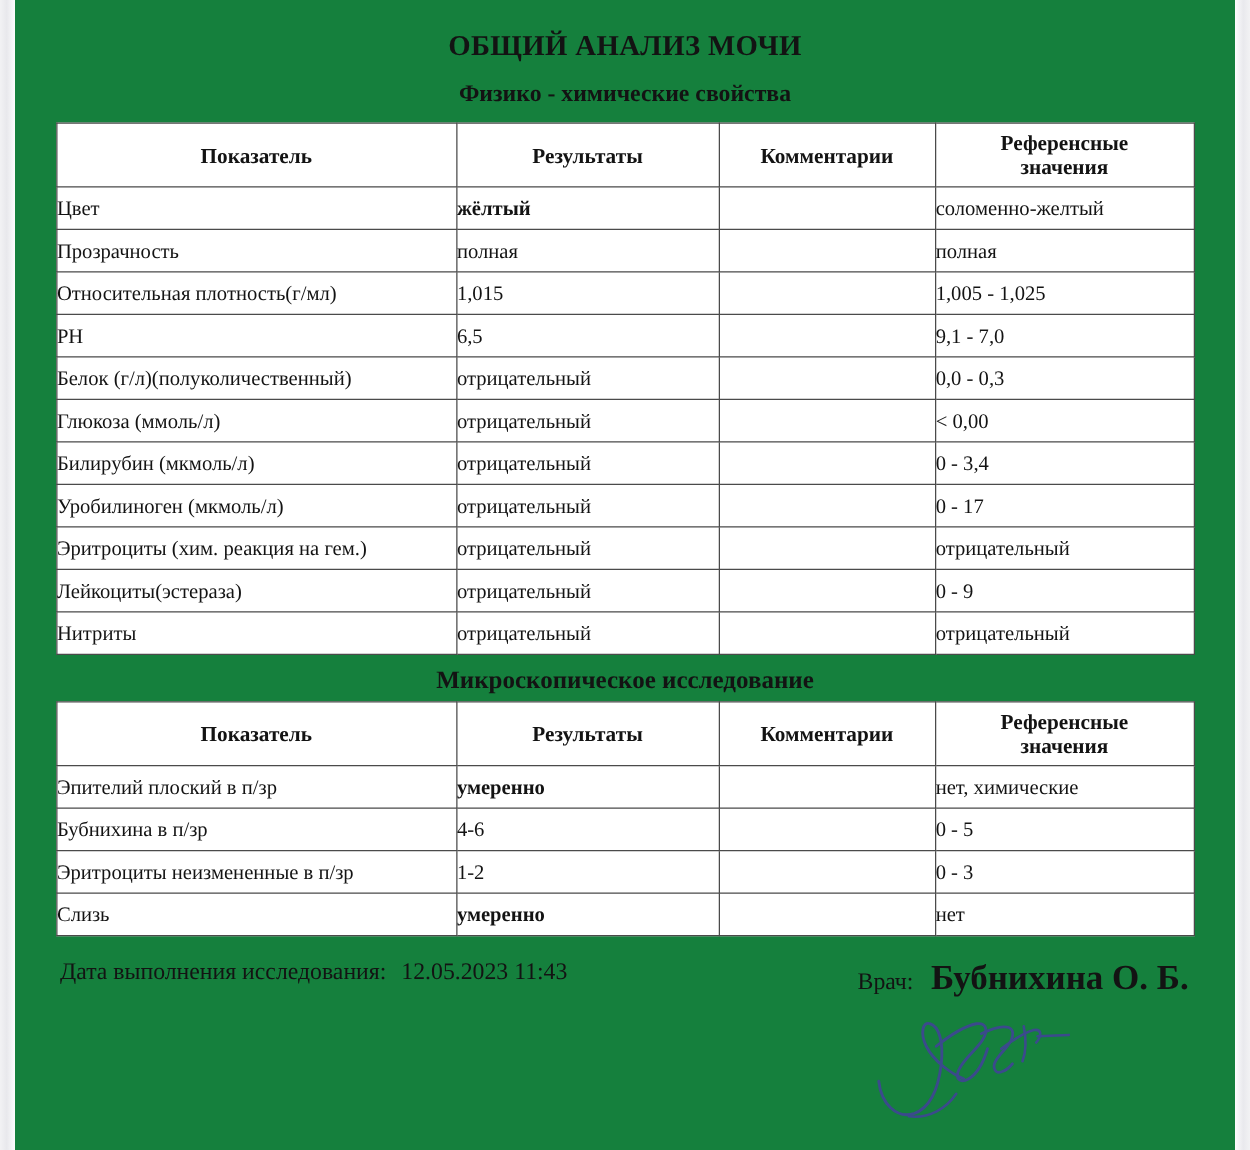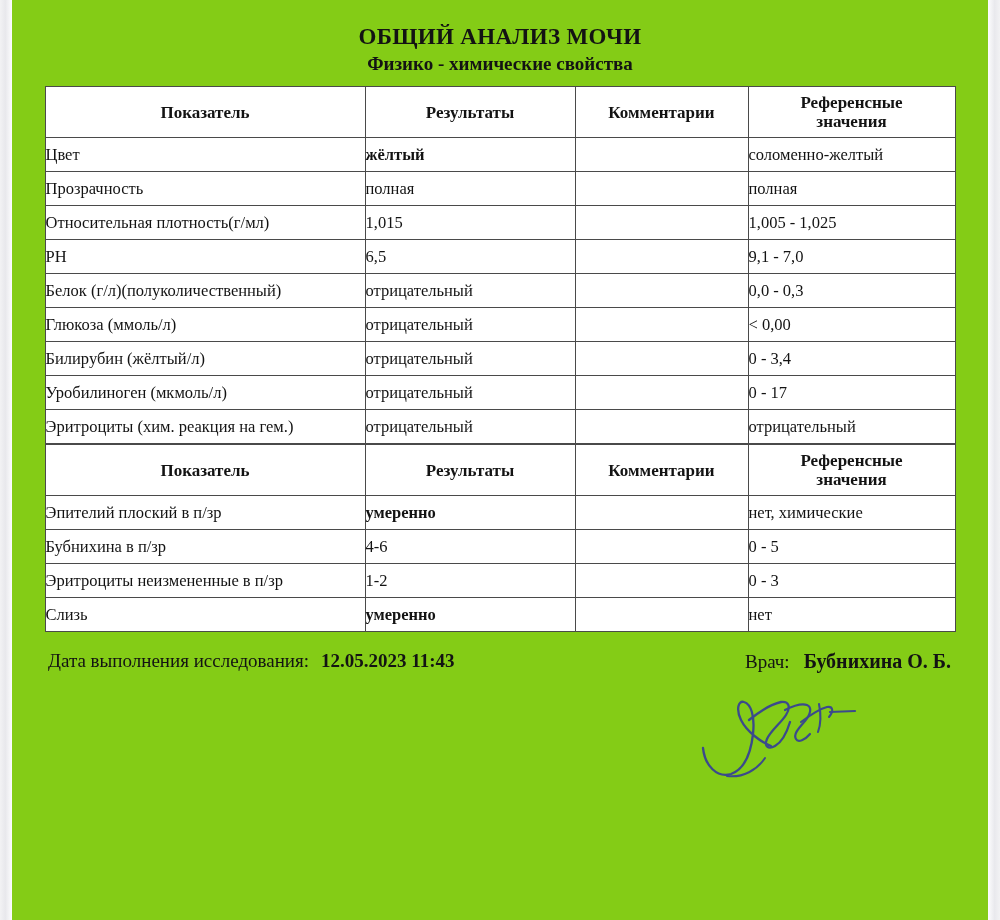--- a/index.html
+++ b/index.html
@@ -29,38 +29,38 @@
     right: 0;
     background: linear-gradient(to left, #f2f2f4 0%, #e9e9ed 45%, #fdfdfe 100%);
   }
 
   .page {
     position: absolute;
     left: 12px;
     top: 0;
     width: 976px;
     height: 920px;
-    background: #84cc16;
+    background: #15803d;
   }
 
   .title-block {
     text-align: center;
     padding-top: 24px;
   }
   .doc-title {
     font-size: 23px;
     font-weight: bold;
     letter-spacing: 0.3px;
     line-height: 1.12;
   }
   .doc-subtitle {
     font-size: 19px;
     font-weight: bold;
     line-height: 1.3;
-    margin-top: 2px;
+    margin-top: 14px;
   }
 
   .section-title {
     text-align: center;
     font-size: 20px;
     font-weight: bold;
     margin: 9px 0 5px 0;
   }
 
   table.report {
@@ -113,35 +113,35 @@
     height: 150px;
   }
   .footer-date {
     position: absolute;
     left: 3px;
     top: 0;
     font-size: 19px;
     white-space: nowrap;
   }
   .footer-date .value {
-    font-weight: bold;
+    font-weight: normal;
     margin-left: 12px;
     margin-top: 32px;
   }
   .footer-doctor {
     position: absolute;
     right: 4px;
     top: 0;
     font-size: 19px;
     white-space: nowrap;
   }
   .footer-doctor .value {
     font-weight: bold;
     margin-left: 14px;
-    font-size: 20px;
+    font-size: 28px;
   }
   .signature {
     position: absolute;
     right: 58px;
     top: 40px;
     width: 200px;
     height: 95px;
   }
   .signature svg { display: block; }
 
@@ -211,40 +211,53 @@
           <td class="note"></td>
           <td class="ref">0,0 - 0,3</td>
         </tr>
         <tr>
           <td class="name">Глюкоза (ммоль/л)</td>
           <td class="result">отрицательный</td>
           <td class="note"></td>
           <td class="ref">&lt; 0,00</td>
         </tr>
         <tr>
-          <td class="name">Билирубин (жёлтый/л)</td>
+          <td class="name">Билирубин (мкмоль/л)</td>
           <td class="result">отрицательный</td>
           <td class="note"></td>
           <td class="ref">0 - 3,4</td>
         </tr>
         <tr>
           <td class="name">Уробилиноген (мкмоль/л)</td>
           <td class="result">отрицательный</td>
           <td class="note"></td>
           <td class="ref">0 - 17</td>
         </tr>
         <tr>
           <td class="name">Эритроциты (хим. реакция на гем.)</td>
+          <td class="result">отрицательный</td>
+          <td class="note"></td>
+          <td class="ref">отрицательный</td>
+        </tr>
+        <tr>
+          <td class="name">Лейкоциты(эстераза)</td>
+          <td class="result">отрицательный</td>
+          <td class="note"></td>
+          <td class="ref">0 - 9</td>
+        </tr>
+        <tr>
+          <td class="name">Нитриты</td>
           <td class="result">отрицательный</td>
           <td class="note"></td>
           <td class="ref">отрицательный</td>
         </tr>
       </tbody>
   </table>
 
+  <div class="section-title">Микроскопическое исследование</div>
 
   <table class="report">
     <colgroup>
       <col class="c-name">
         <col class="c-result">
         <col class="c-note">
         <col class="c-ref">
     </colgroup>
     <thead>
       <tr>

